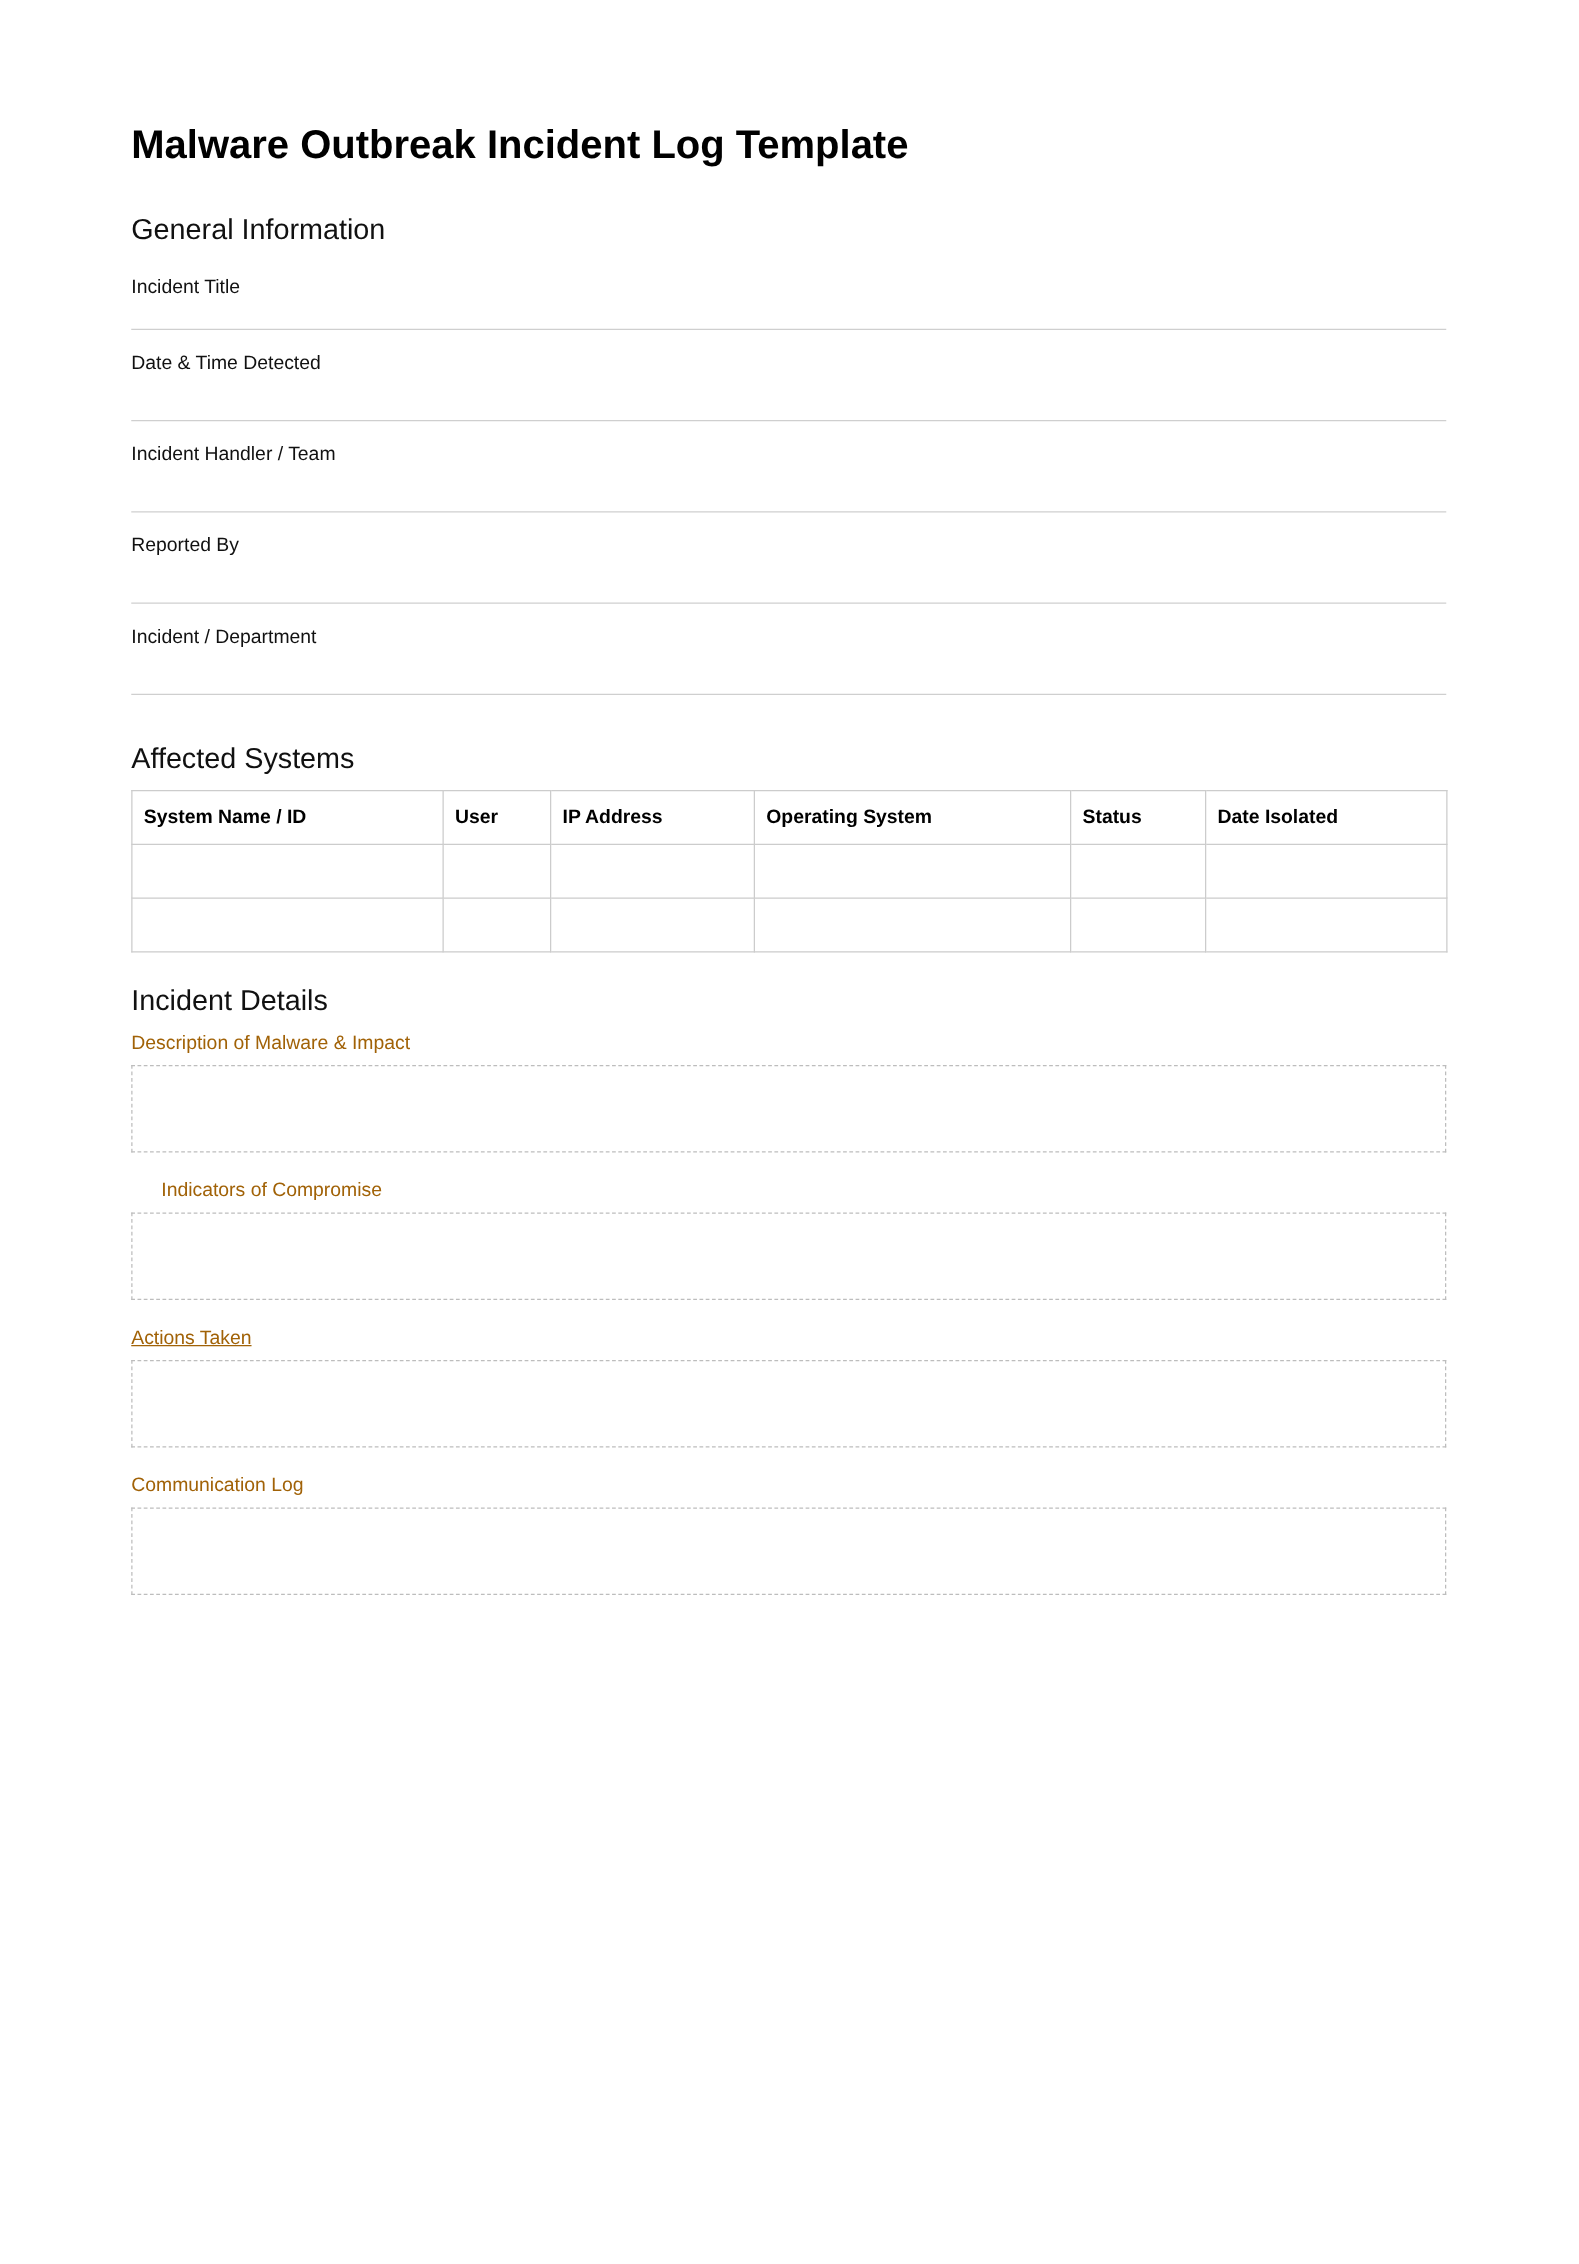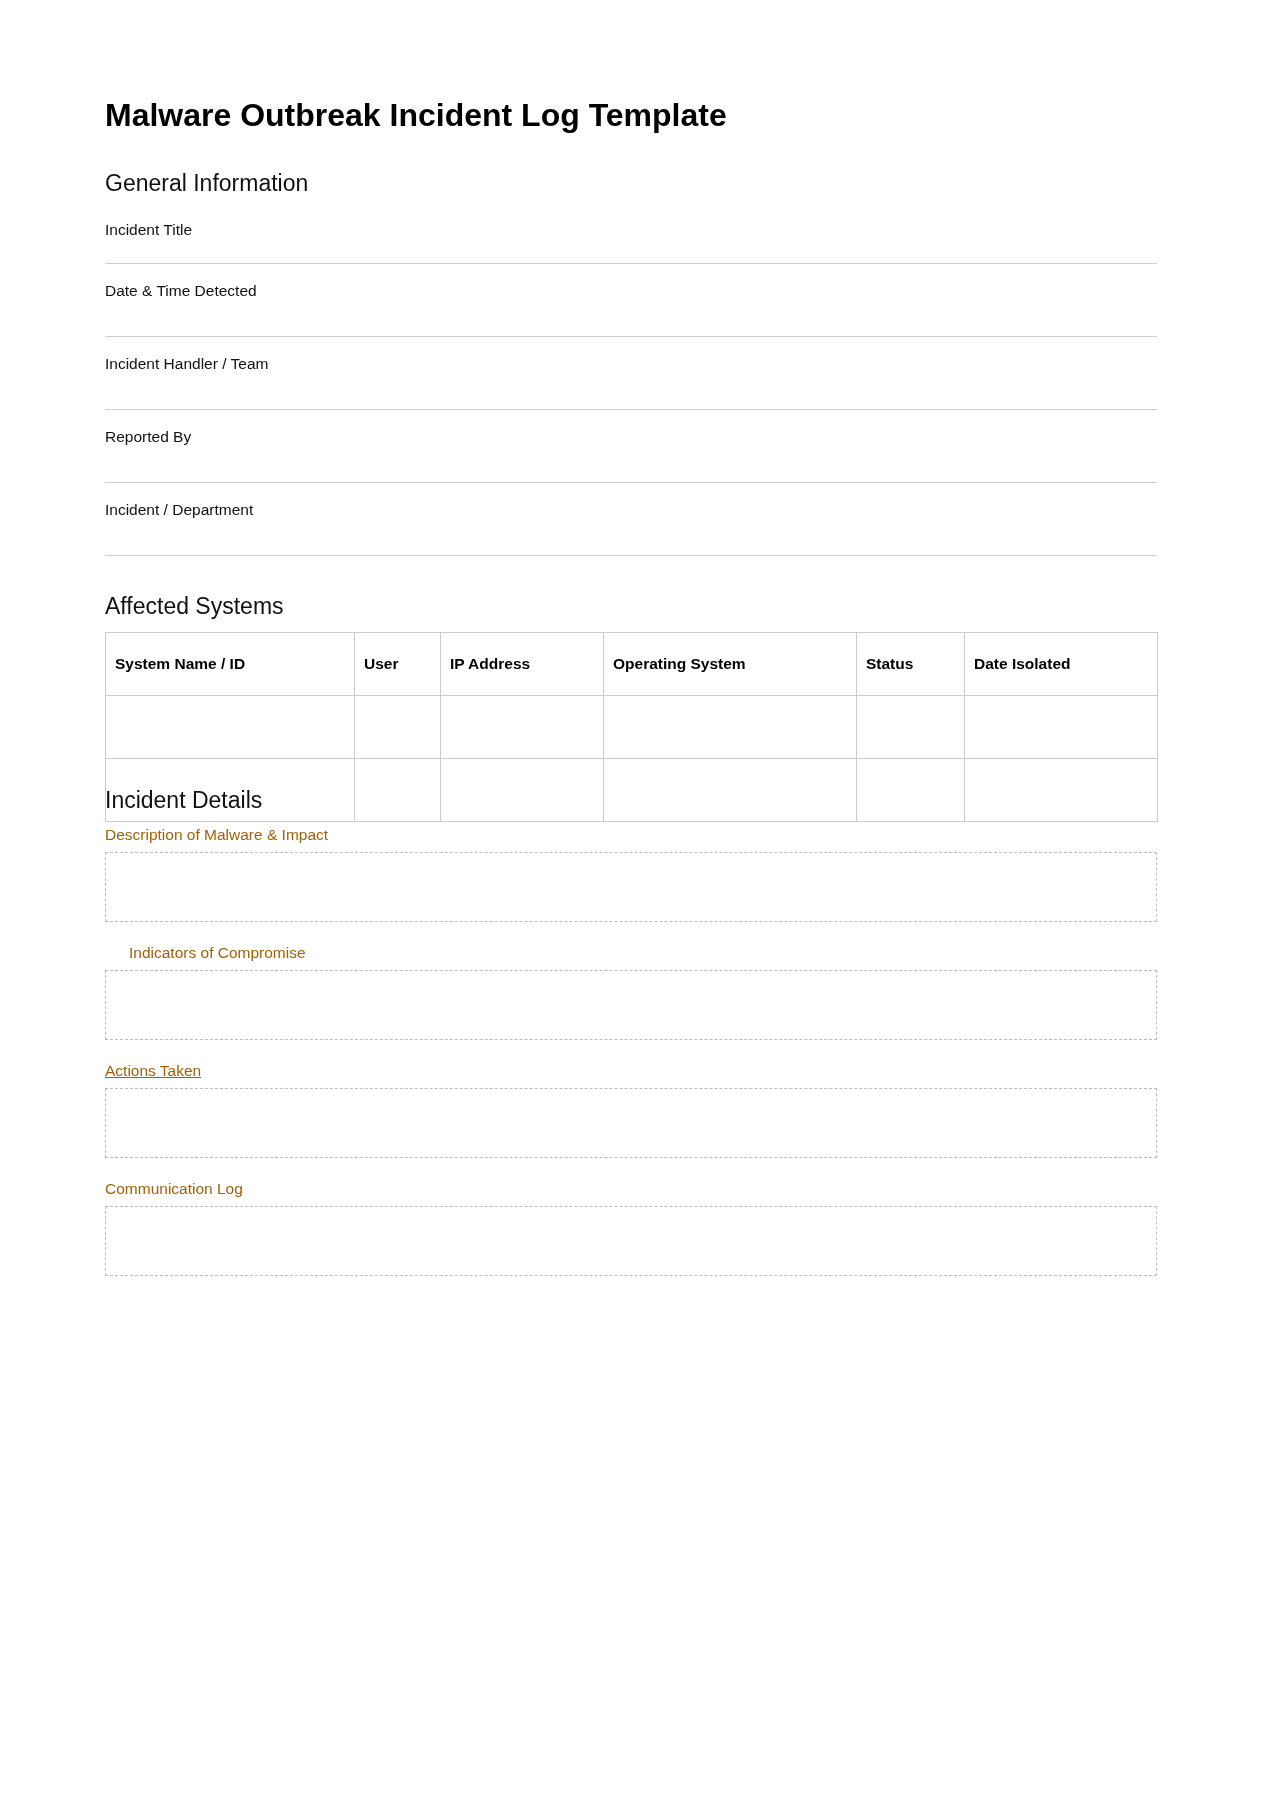--- a/index.html
+++ b/index.html
@@ -18,21 +18,21 @@
     .field {
       position: absolute; left: 0; width: 1052px; height: 73px;
       border-bottom: 1px solid #cfcfcf;
     }
     .field-label { position: absolute; left: 0; top: 0; font-size: 15.5px; line-height: 20px; color: #111; }
     table.systems {
       position: absolute; left: 0; top: 632px; width: 1053px;
       border-collapse: collapse; table-layout: fixed;
     }
     table.systems th, table.systems td {
-      border: 1px solid #cccccc; height: 38px; padding: 12px 9px;
+      border: 1px solid #cccccc; height: 38px; padding: 2px 9px;
       font-size: 15.5px; text-align: left; vertical-align: middle;
     }
     table.systems th { font-weight: bold; color: #000; }
     .box-label { position: absolute; left: 0; font-size: 15.5px; line-height: 20px; color: #a16207; }
     .box {
       position: absolute; left: 0; width: 1050px; height: 68px;
       border: 1px dashed #bdbdbd;
     }
   </style>
 </head>

